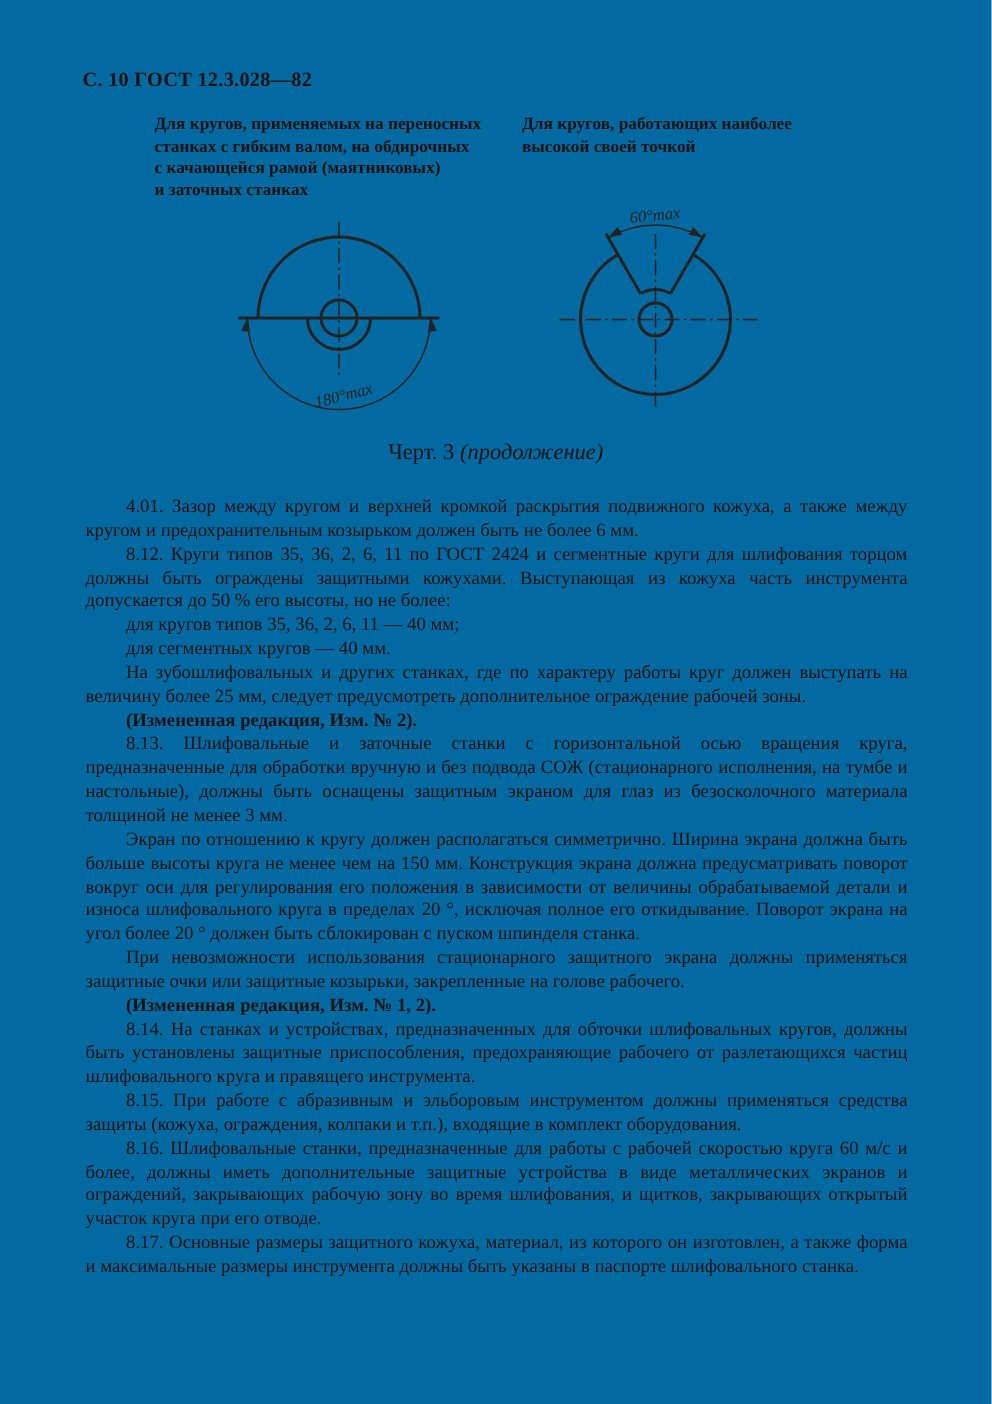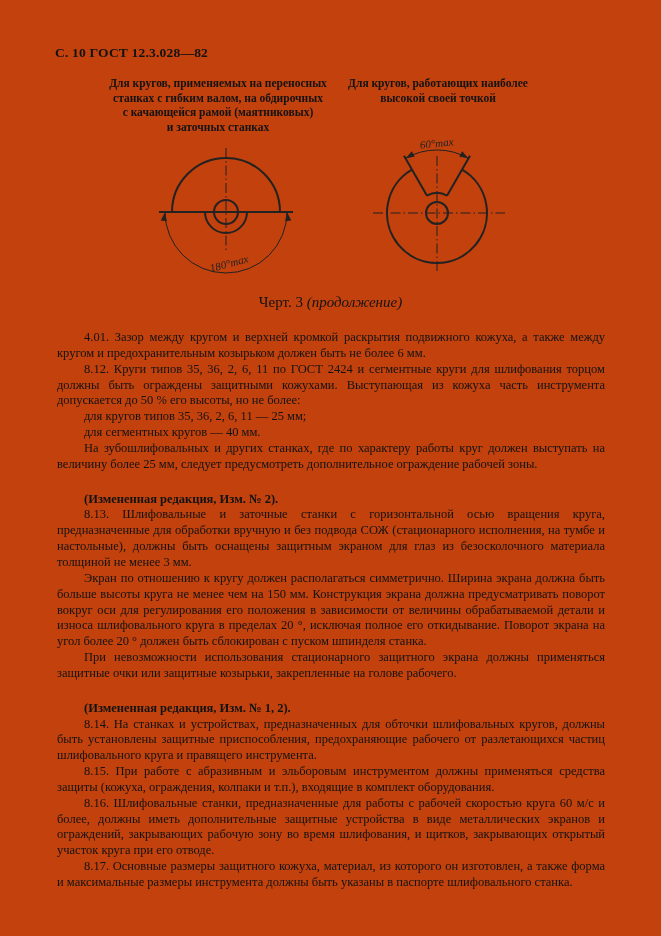--- a/index.html
+++ b/index.html
@@ -1,39 +1,39 @@
 <!DOCTYPE html>
 <html><head>
 <meta charset="utf-8">
 <style>
   * { margin: 0; padding: 0; box-sizing: border-box; }
   html, body { background: #e8e8e8; }
   .page {
     position: relative;
     width: 661px;
     height: 936px;
-    background: #c2410c;
+    background: #0369a1;
     font-family: "Liberation Serif", "DejaVu Serif", serif;
     color: #131313;
     overflow: hidden;
   }
   .running-header {
     position: absolute;
     left: 55px; top: 45px;
     font-size: 13.5px;
     font-weight: bold;
     letter-spacing: 0.2px;
   }
   .col-heading {
     position: absolute;
     top: 76px;
     font-size: 11.5px;
     font-weight: bold;
     line-height: 14.5px;
-    text-align: center;
+    text-align: left;
     white-space: pre-line;
   }
   .col-heading.left  { left: 103px; width: 230px; }
   .col-heading.right { left: 348px; width: 180px; }
   .figure-svg { position: absolute; }
   .figure-svg.left  { left: 150px; top: 143px; }
   .figure-svg.right { left: 368px; top: 136px; }
   .drawing-line   { stroke: #222; fill: none; }
   .thick          { stroke-width: 2; }
   .thin           { stroke-width: 1; }
@@ -57,21 +57,21 @@
     position: absolute;
     left: 57px; top: 330px;
     width: 548px;
   }
   .body-text p {
     font-size: 12.5px;
     line-height: 15.85px;
     text-align: justify;
     text-indent: 27px;
   }
-  .body-text p.p-bold { font-weight: bold; text-align: left; margin-top: 19px; }
+  .body-text p.p-bold { font-weight: bold; text-align: left; }
   .body-text p.p-list { text-align: left; }
 </style>
 </head>
 <body>
 
 <div class="page">
 
   <div class="running-header">С. 10 ГОСТ 12.3.028—82</div>
 
   <div class="col-heading left">Для кругов, применяемых на переносных
@@ -119,21 +119,21 @@
     <text class="dim-label" x="69" y="11" text-anchor="middle" transform="rotate(-6 69 11)">60°max</text>
   </svg>
 
   <div class="figure-caption">
     <span>Черт. 3 </span><span class="italic-part">(продолжение)</span>
   </div>
 
   <div class="body-text">
     <p>4.01. Зазор между кругом и верхней кромкой раскрытия подвижного кожуха, а также между кругом и предохранительным козырьком должен быть не более 6 мм.</p>
     <p>8.12. Круги типов 35, 36, 2, 6, 11 по ГОСТ 2424 и сегментные круги для шлифования торцом должны быть ограждены защитными кожухами. Выступающая из кожуха часть инструмента допускается до 50 % его высоты, но не более:</p>
-    <p class="p-list">для кругов типов 35, 36, 2, 6, 11 — 25 мм;</p>
+    <p class="p-list">для кругов типов 35, 36, 2, 6, 11 — 40 мм;</p>
     <p class="p-list">для сегментных кругов — 40 мм.</p>
     <p>На зубошлифовальных и других станках, где по характеру работы круг должен выступать на величину более 25 мм, следует предусмотреть дополнительное ограждение рабочей зоны.</p>
     <p class="p-bold">(Измененная редакция, Изм. № 2).</p>
     <p>8.13. Шлифовальные и заточные станки с горизонтальной осью вращения круга, предназначенные для обработки вручную и без подвода СОЖ (стационарного исполнения, на тумбе и настольные), должны быть оснащены защитным экраном для глаз из безосколочного материала толщиной не менее 3 мм.</p>
     <p>Экран по отношению к кругу должен располагаться симметрично. Ширина экрана должна быть больше высоты круга не менее чем на 150 мм. Конструкция экрана должна предусматривать поворот вокруг оси для регулирования его положения в зависимости от величины обрабатываемой детали и износа шлифовального круга в пределах 20 °, исключая полное его откидывание. Поворот экрана на угол более 20 ° должен быть сблокирован с пуском шпинделя станка.</p>
     <p>При невозможности использования стационарного защитного экрана должны применяться защитные очки или защитные козырьки, закрепленные на голове рабочего.</p>
     <p class="p-bold">(Измененная редакция, Изм. № 1, 2).</p>
     <p>8.14. На станках и устройствах, предназначенных для обточки шлифовальных кругов, должны быть установлены защитные приспособления, предохраняющие рабочего от разлетающихся частиц шлифовального круга и правящего инструмента.</p>
     <p>8.15. При работе с абразивным и эльборовым инструментом должны применяться средства защиты (кожуха, ограждения, колпаки и т.п.), входящие в комплект оборудования.</p>
     <p>8.16. Шлифовальные станки, предназначенные для работы с рабочей скоростью круга 60 м/с и более, должны иметь дополнительные защитные устройства в виде металлических экранов и ограждений, закрывающих рабочую зону во время шлифования, и щитков, закрывающих открытый участок круга при его отводе.</p>

